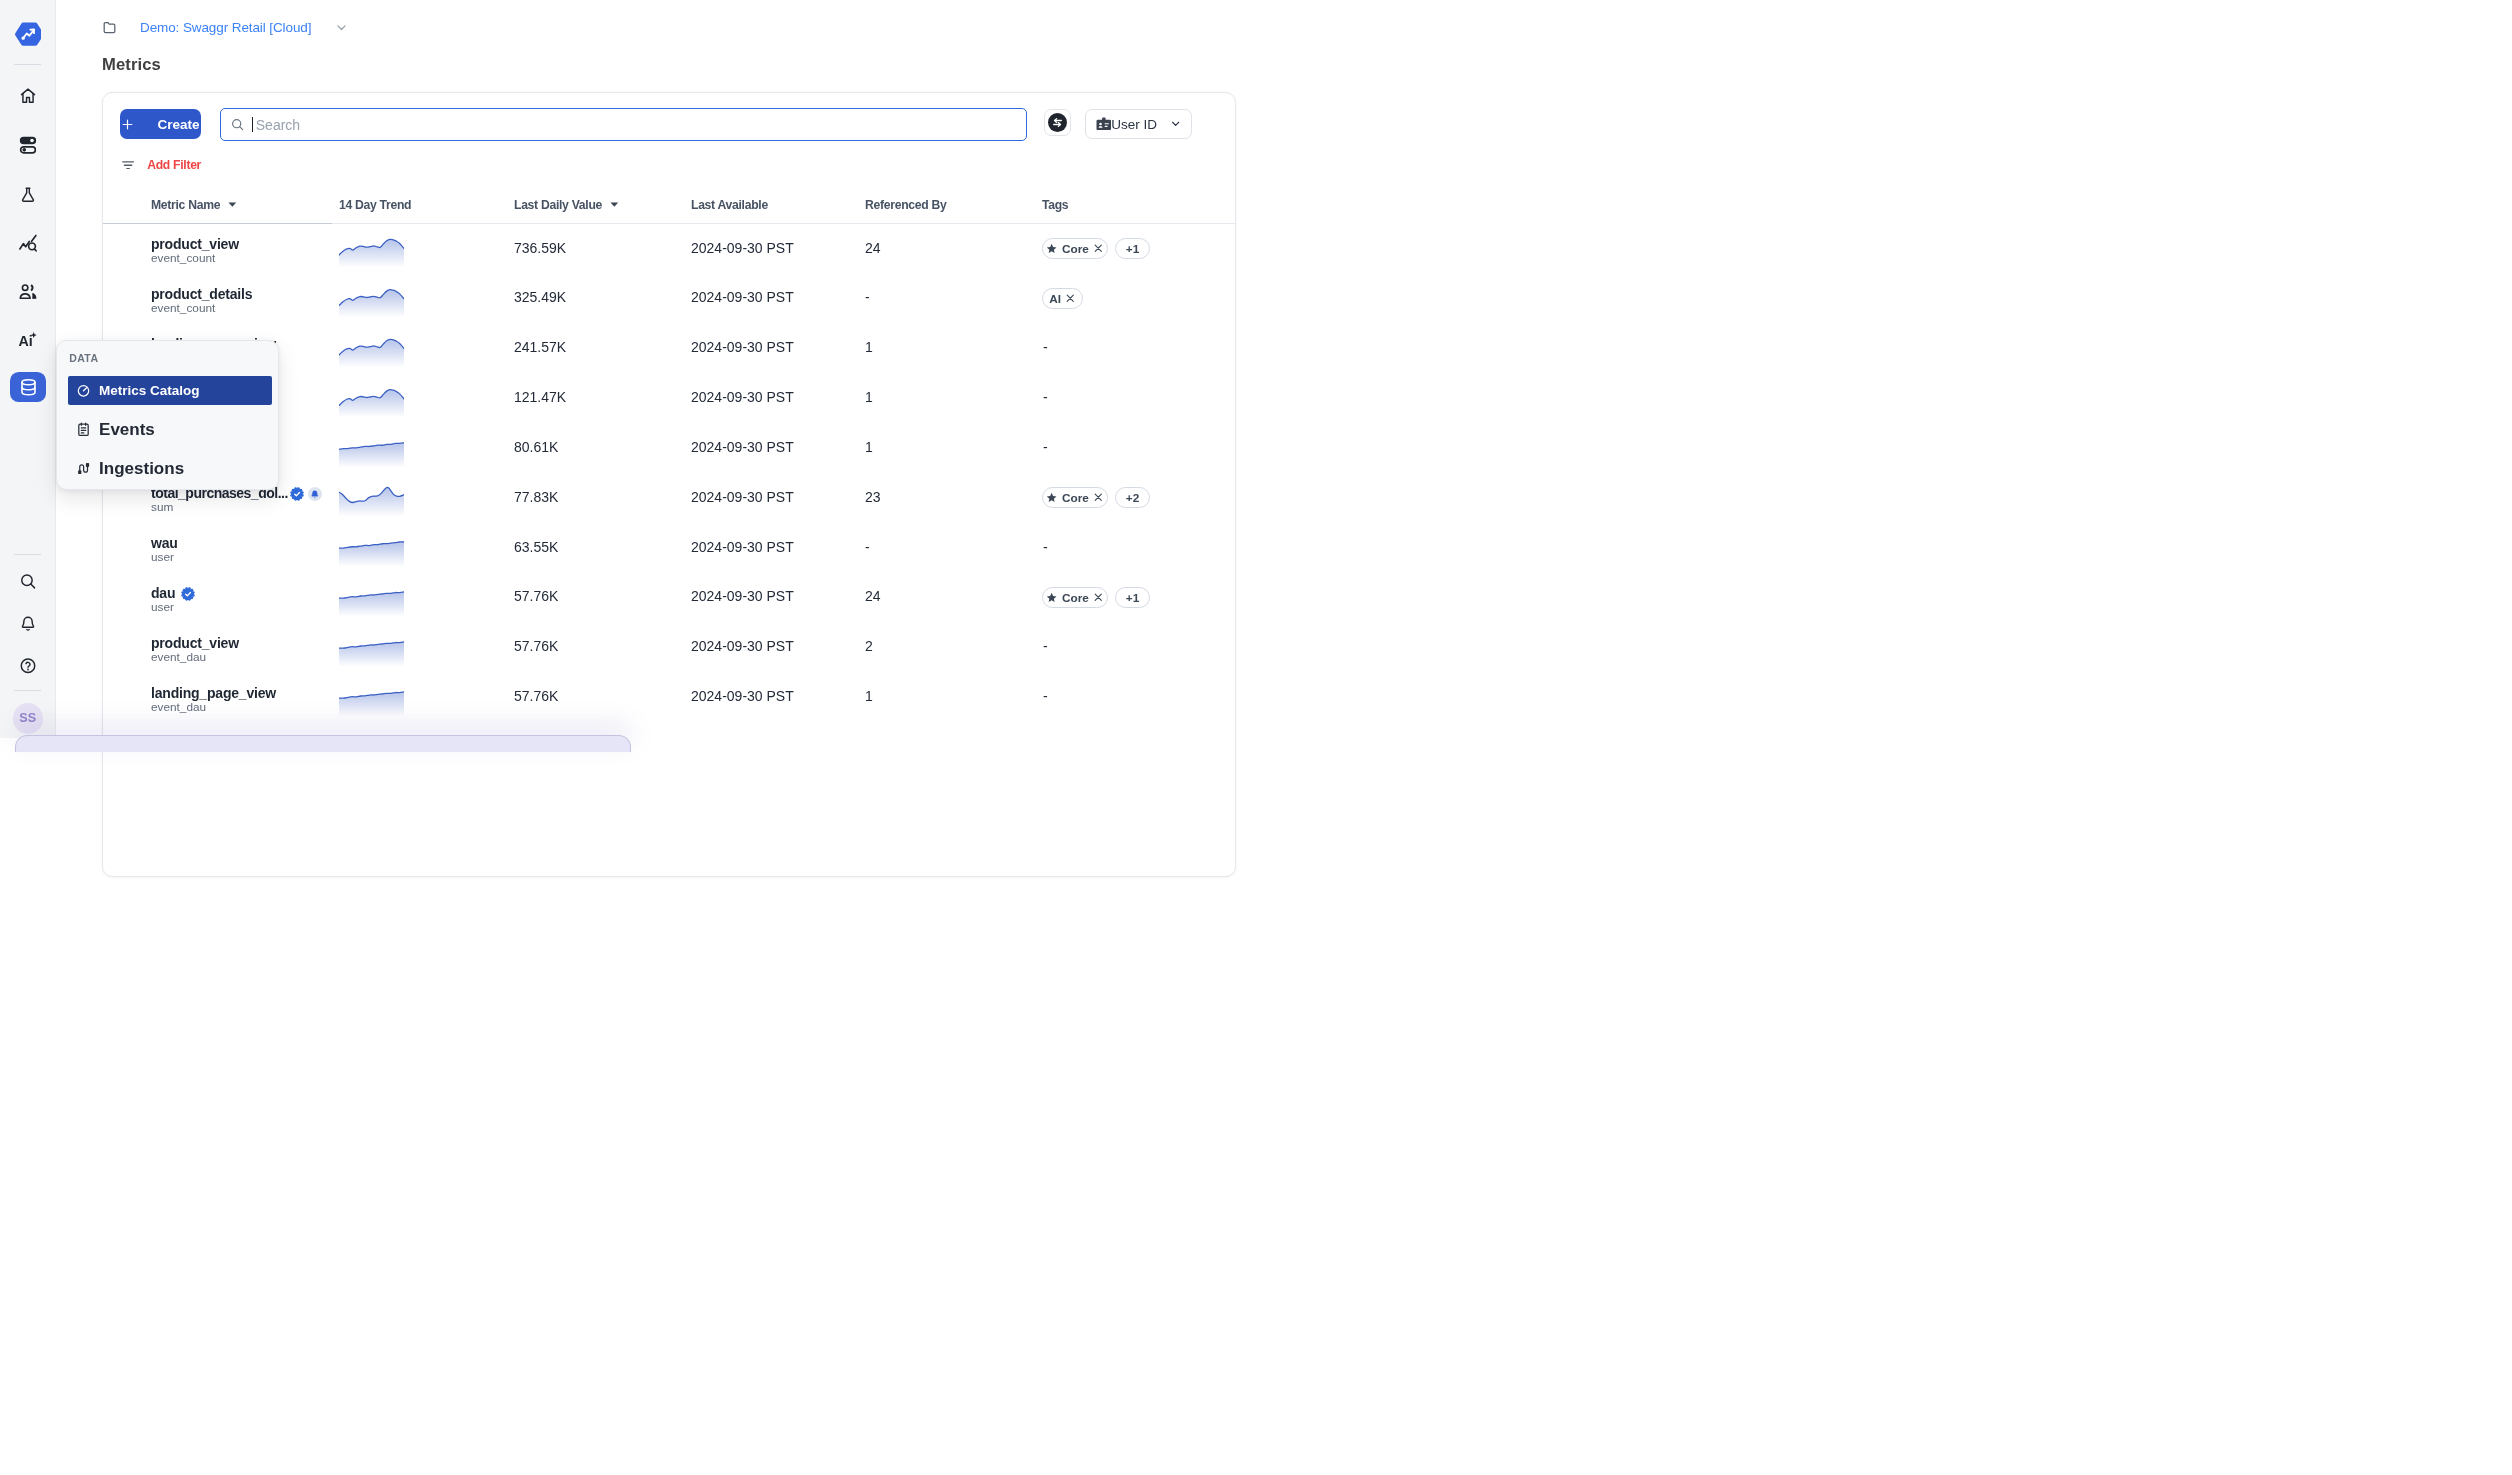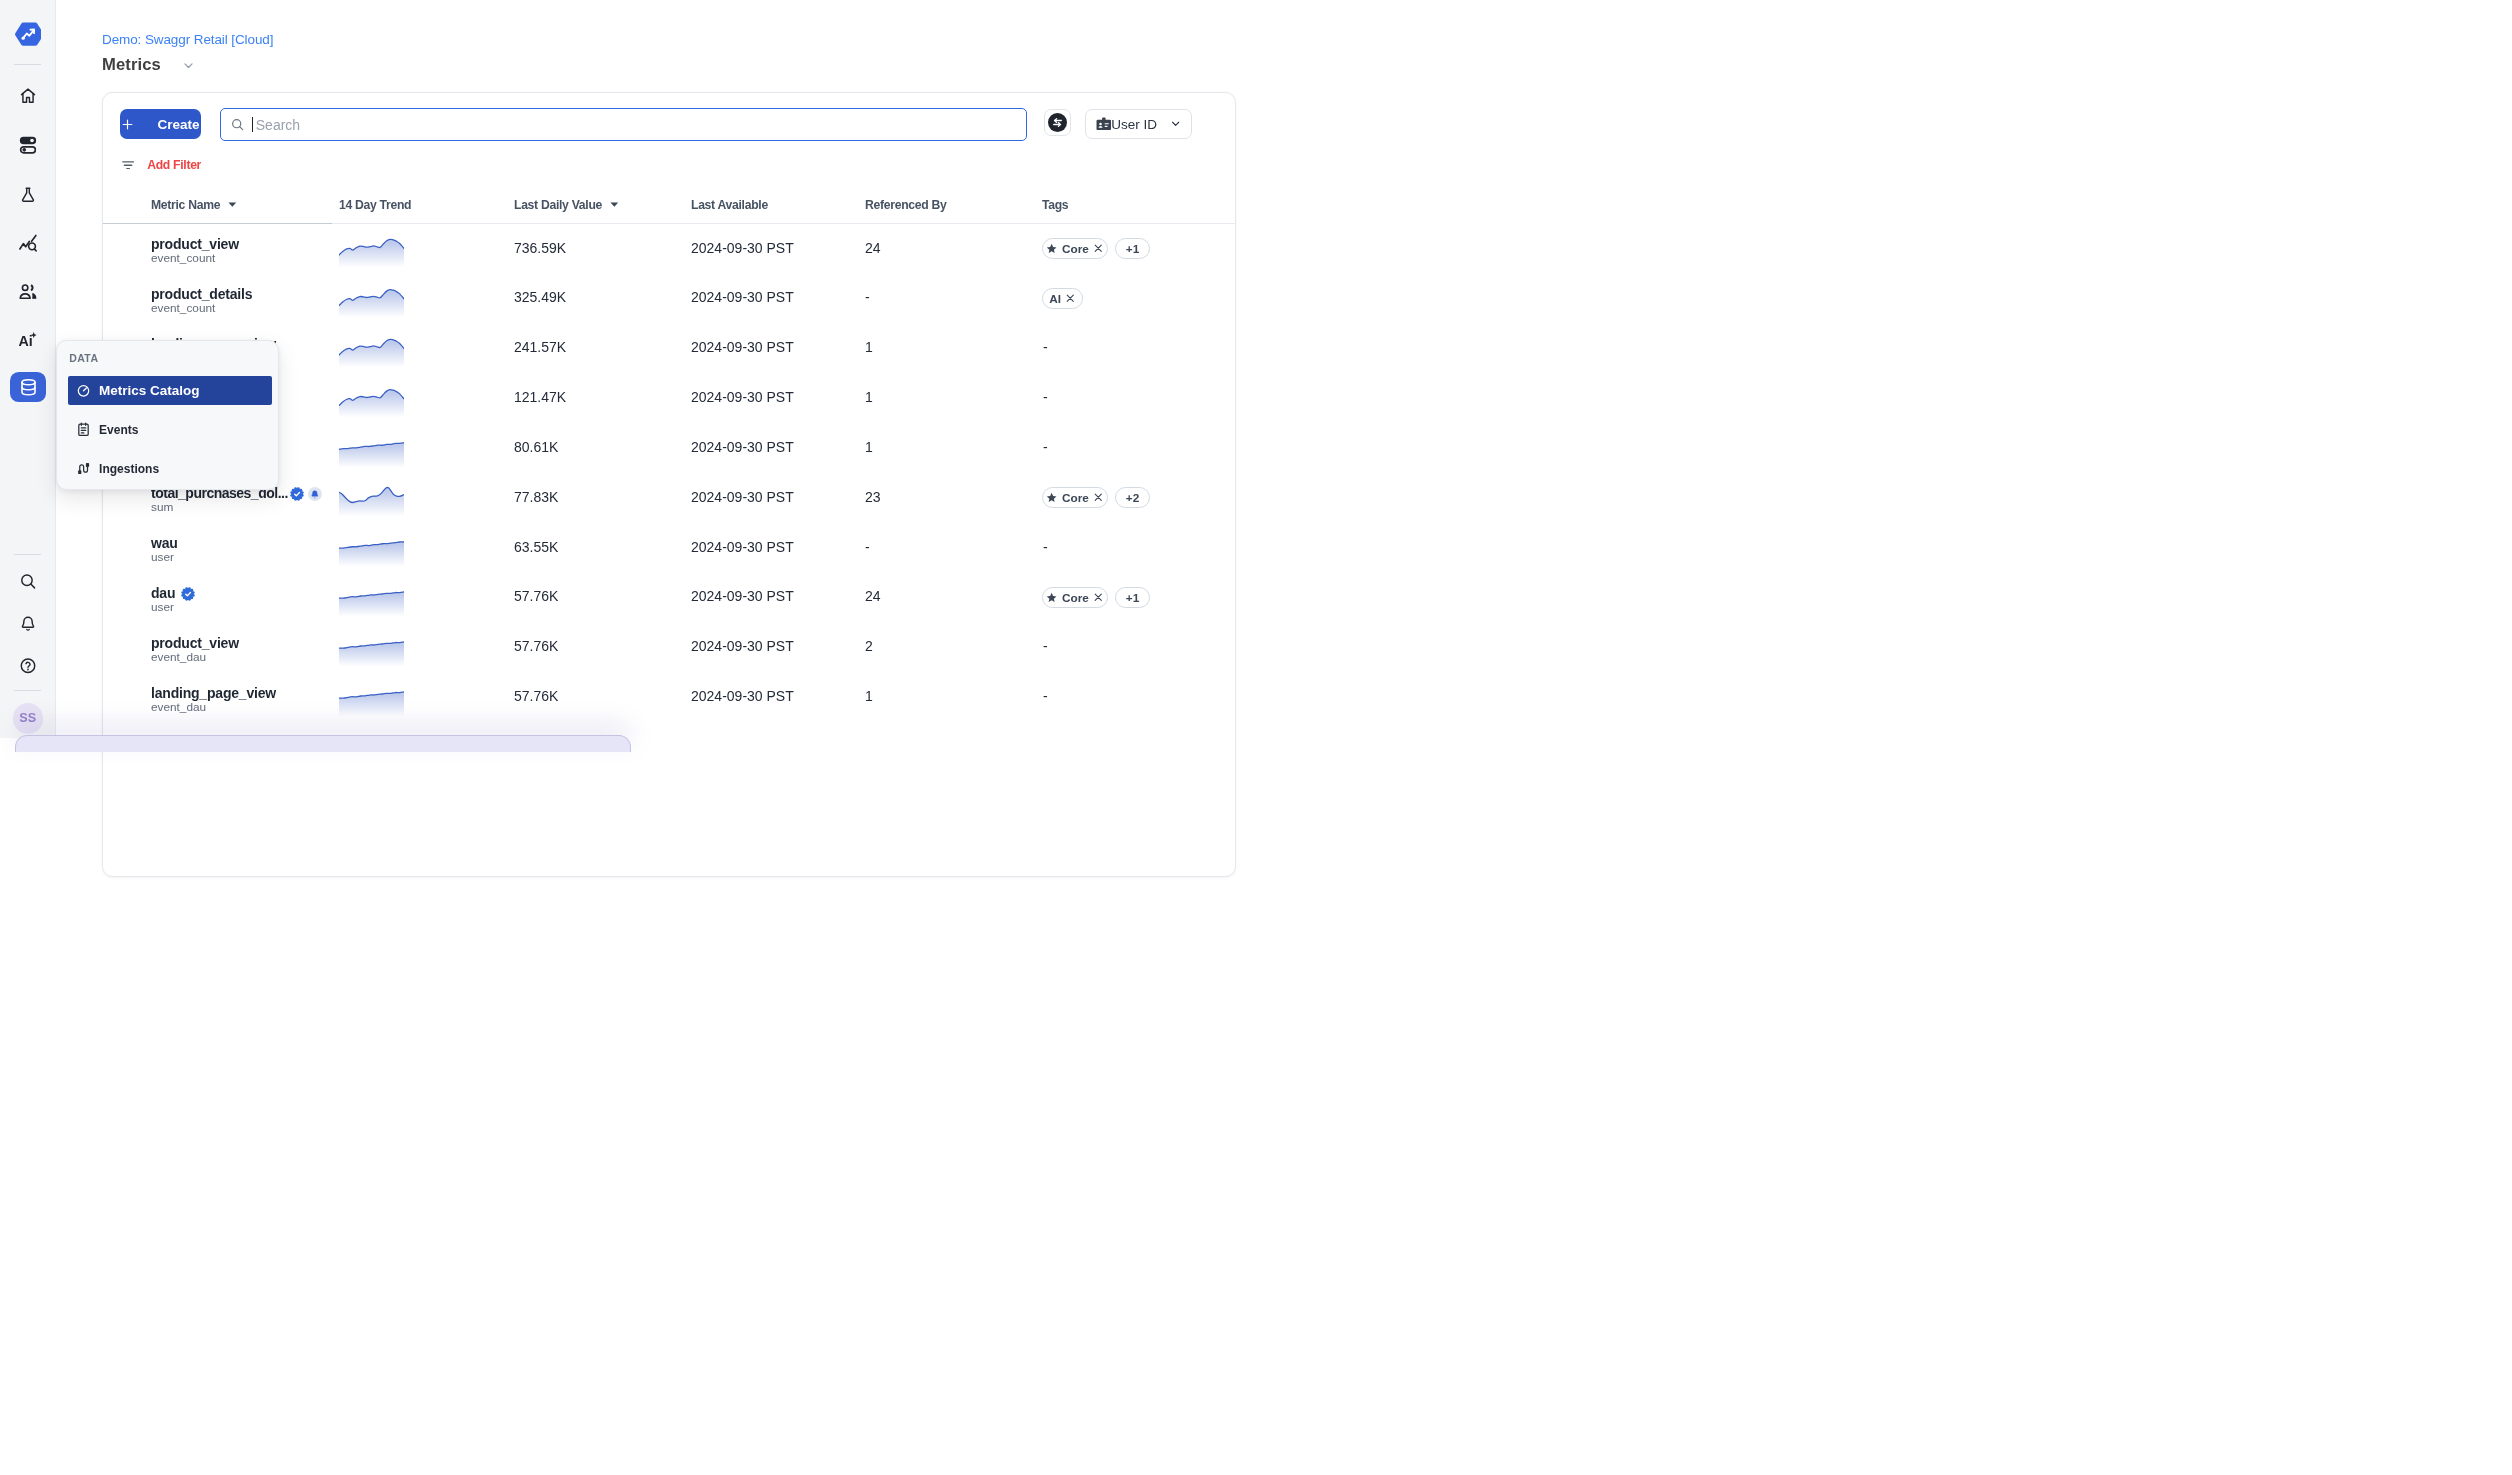--- a/index.html
+++ b/index.html
@@ -1,21 +1,21 @@
 <!DOCTYPE html>
 <html style="font-size:14px"><head><meta charset="utf-8"><style>
 * { margin:0; padding:0; box-sizing:border-box; }
 html,body { width:1256px; height:738px; overflow:hidden; background:#fff;
   font-family:"Liberation Sans", sans-serif; -webkit-font-smoothing:antialiased; }
 #sidebar { position:absolute; left:0; top:0; width:56px; height:738px; background:#f4f5f6; border-right:0.9px solid #e8eaee; }
 .sicon { position:absolute; left:50%; transform:translateX(-50%); display:flex; align-items:center; justify-content:center; }
 .sdiv { position:absolute; left:14px; width:27px; border-top:0.9px solid #d9dce2; }
 #dbtile { position:absolute; left:10px; top:372px; width:36px; height:30px; background:#3a63d8; border-radius:8.7px; display:flex; align-items:center; justify-content:center; }
 #avatar { position:absolute; left:12.6px; top:703px; width:30.5px; height:30.5px; border-radius:50%; background:#e6e1f3; color:#9181c9; font-weight:bold; font-size:12.6px; display:flex; align-items:center; justify-content:center; letter-spacing:0.3px; }
-#crumb { position:absolute; left:102px; top:20px; height:15px; display:flex; align-items:center; gap:12px; color:#3b82f6; font-size:13.5px; letter-spacing:-0.1px;flex-direction:column; }
+#crumb { position:absolute; left:102px; top:20px; height:15px; display:flex; align-items:center; gap:23px; color:#3b82f6; font-size:13.5px; letter-spacing:-0.1px; }
 #title { position:absolute; left:102px; top:55px; font-size:16.6px; font-weight:bold; color:#404040; letter-spacing:0.1px; }
 #card { position:absolute; left:102px; top:92px; width:1134px; height:785px; background:#fff; border:0.9px solid #e4e7ec; border-radius:10.5px; box-shadow:0 0.9px 2.6px rgba(16,24,40,.05); }
 #create { position:absolute; left:120px; top:109px; width:81px; height:30px; background:#2e58c9; border-radius:7px; color:#fff; display:flex; align-items:center; justify-content:center; gap:23px; font-size:13.5px; font-weight:bold; }
 #searchbox { position:absolute; left:220px; top:108px; width:807px; height:33px; border:1.7px solid #2f6ae0; border-radius:5px; background:#fff; display:flex; align-items:center; padding-left:9.6px; gap:6.1px; }
 #searchbox .ph { color:#98a1ad; font-size:14px; }
 #caret { width:0.9px; height:15px; background:#1a202c; margin-left:2.6px; margin-right:-3.5px; }
 #swapbtn { position:absolute; left:1044px; top:109px; width:27px; height:27px; border:0.9px solid #e1e5ea; border-radius:7px; background:#fff; display:flex; align-items:center; justify-content:center; }
 #userid { position:absolute; left:1085px; top:109px; width:107px; height:30px; border:0.9px solid #dfe3e9; border-radius:7px; background:#fff; display:flex; align-items:center; padding:0 9.6px; white-space:nowrap; }
 #userid .t { font-size:13.5px; color:#2b3442; }
 #addfilter { position:absolute; left:122px; top:158px; height:14px; display:flex; align-items:center; gap:13px; }
@@ -27,21 +27,21 @@
 .sub { position:absolute; left:151px; font-size:11.8px; color:#626c7a; line-height:15.7px; }
 .cell { position:absolute; font-size:14px; color:#232b38; line-height:17.4px; }
 .pill { position:absolute; height:21px; border:0.9px solid #d3dae2; border-radius:10.5px; background:#fff; display:flex; align-items:center; justify-content:center; gap:4.4px; box-sizing:border-box; }
 .pill span { font-size:11.8px; font-weight:bold; color:#3c4756; }
 .pill.pc { padding:0 10.5px; }
 #flyout { position:absolute; left:56px; top:340px; width:223px; height:150px; background:#f7f8f9; border:0.9px solid #e5e7eb; border-radius:10.5px; box-shadow:0 8.7px 21px rgba(16,24,40,.10), 0 1.7px 5.2px rgba(16,24,40,.06); }
 #flyout .lbl { position:absolute; left:12.2px; top:11.3px; font-size:10.5px; font-weight:bold; color:#6a7380; letter-spacing:0.4px; }
 #mcat { position:absolute; left:10.5px; top:35px; width:204px; height:29px; background:#24439a; border-radius:2px; display:flex; align-items:center; padding:0 8.7px; gap:7.9px; }
 #mcat .t { color:#fff; font-size:13.5px; font-weight:bold; }
 .fitem { position:absolute; left:10.5px; width:204px; height:29px; display:flex; align-items:center; padding:0 8.7px; gap:7.9px; }
-.fitem .t { color:#232a36; font-size:12px; font-weight:bold; }
+.fitem .t { color:#232a36; font-size:17px; font-weight:bold; }
 #aibar { position:absolute; left:15px; top:735px; width:616px; height:17.4px; background:#e6e4f7; border:1.3px solid #c6c3e2; border-bottom:none; border-radius:12.2px 12.2px 0 0; box-shadow:0 -10.5px 24.4px rgba(130,125,190,.20); }
 </style></head>
 <body>
 
 <div id="crumb">
     <svg width="15" height="15" viewBox="0 0 24 24" fill="none" stroke="#59626f" stroke-width="2" stroke-linejoin="round">
       <path d="M3.5 6a2 2 0 0 1 2-2h3.8l2.2 2.6h7a2 2 0 0 1 2 2V18a2 2 0 0 1-2 2h-13a2 2 0 0 1-2-2Z"></path>
     </svg>
     <span>Demo: Swaggr Retail [Cloud]</span>
     <span style="margin-left:0.9px;display:flex">

